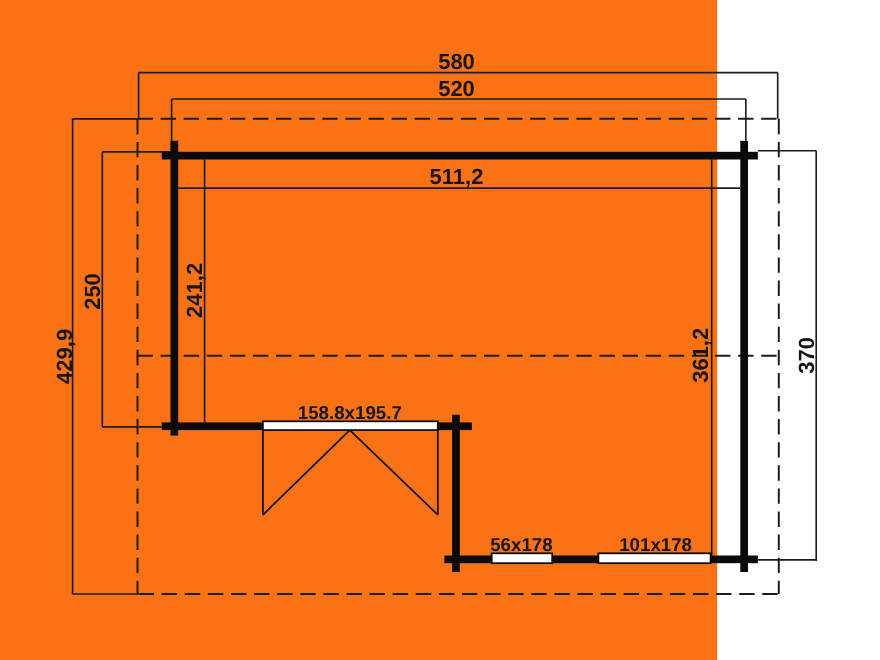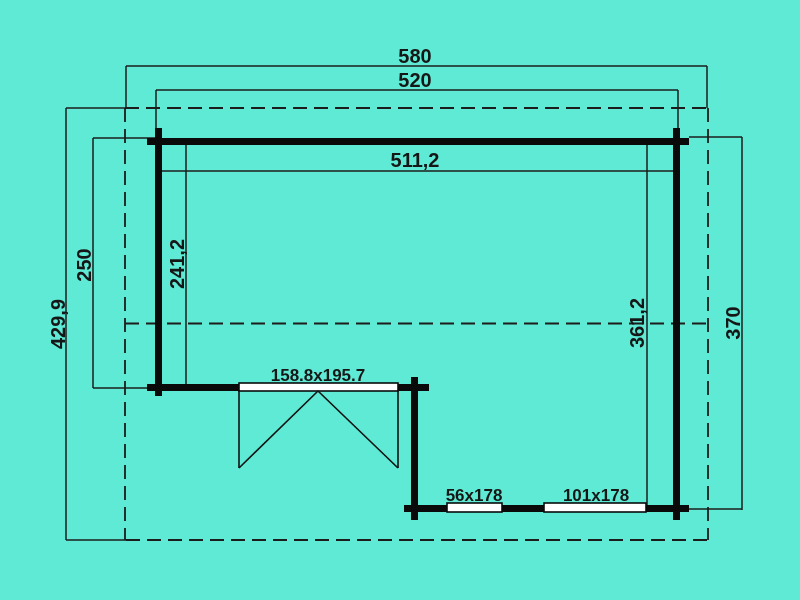--- a/index.html
+++ b/index.html
@@ -4,23 +4,23 @@
 <style>
   html, body {
     margin: 0;
     padding: 0;
     background: #ffffff;
     width: 800px;
     height: 600px;
     overflow: hidden;
   }
   .plan-wrap {
-    width: 800px;
+    width: 652px;
     height: 600px;
-    background: #5eead4;
+    background: #f97316;
   }
   svg { display: block; }
   .thin   { stroke: #1c1c1c; stroke-width: 1.5; fill: none; }
   .dashed { stroke: #1c1c1c; stroke-width: 1.8; fill: none; stroke-dasharray: 14 7; }
   .wall   { fill: #0a0a0a; stroke: none; }
   .open-rect { fill: #ffffff; stroke: #0a0a0a; stroke-width: 1.6; }
   .swing  { stroke: #111111; stroke-width: 1.6; fill: none; }
   .dim-label {
     font-family: "Liberation Sans", "DejaVu Sans", sans-serif;
     font-weight: bold;

